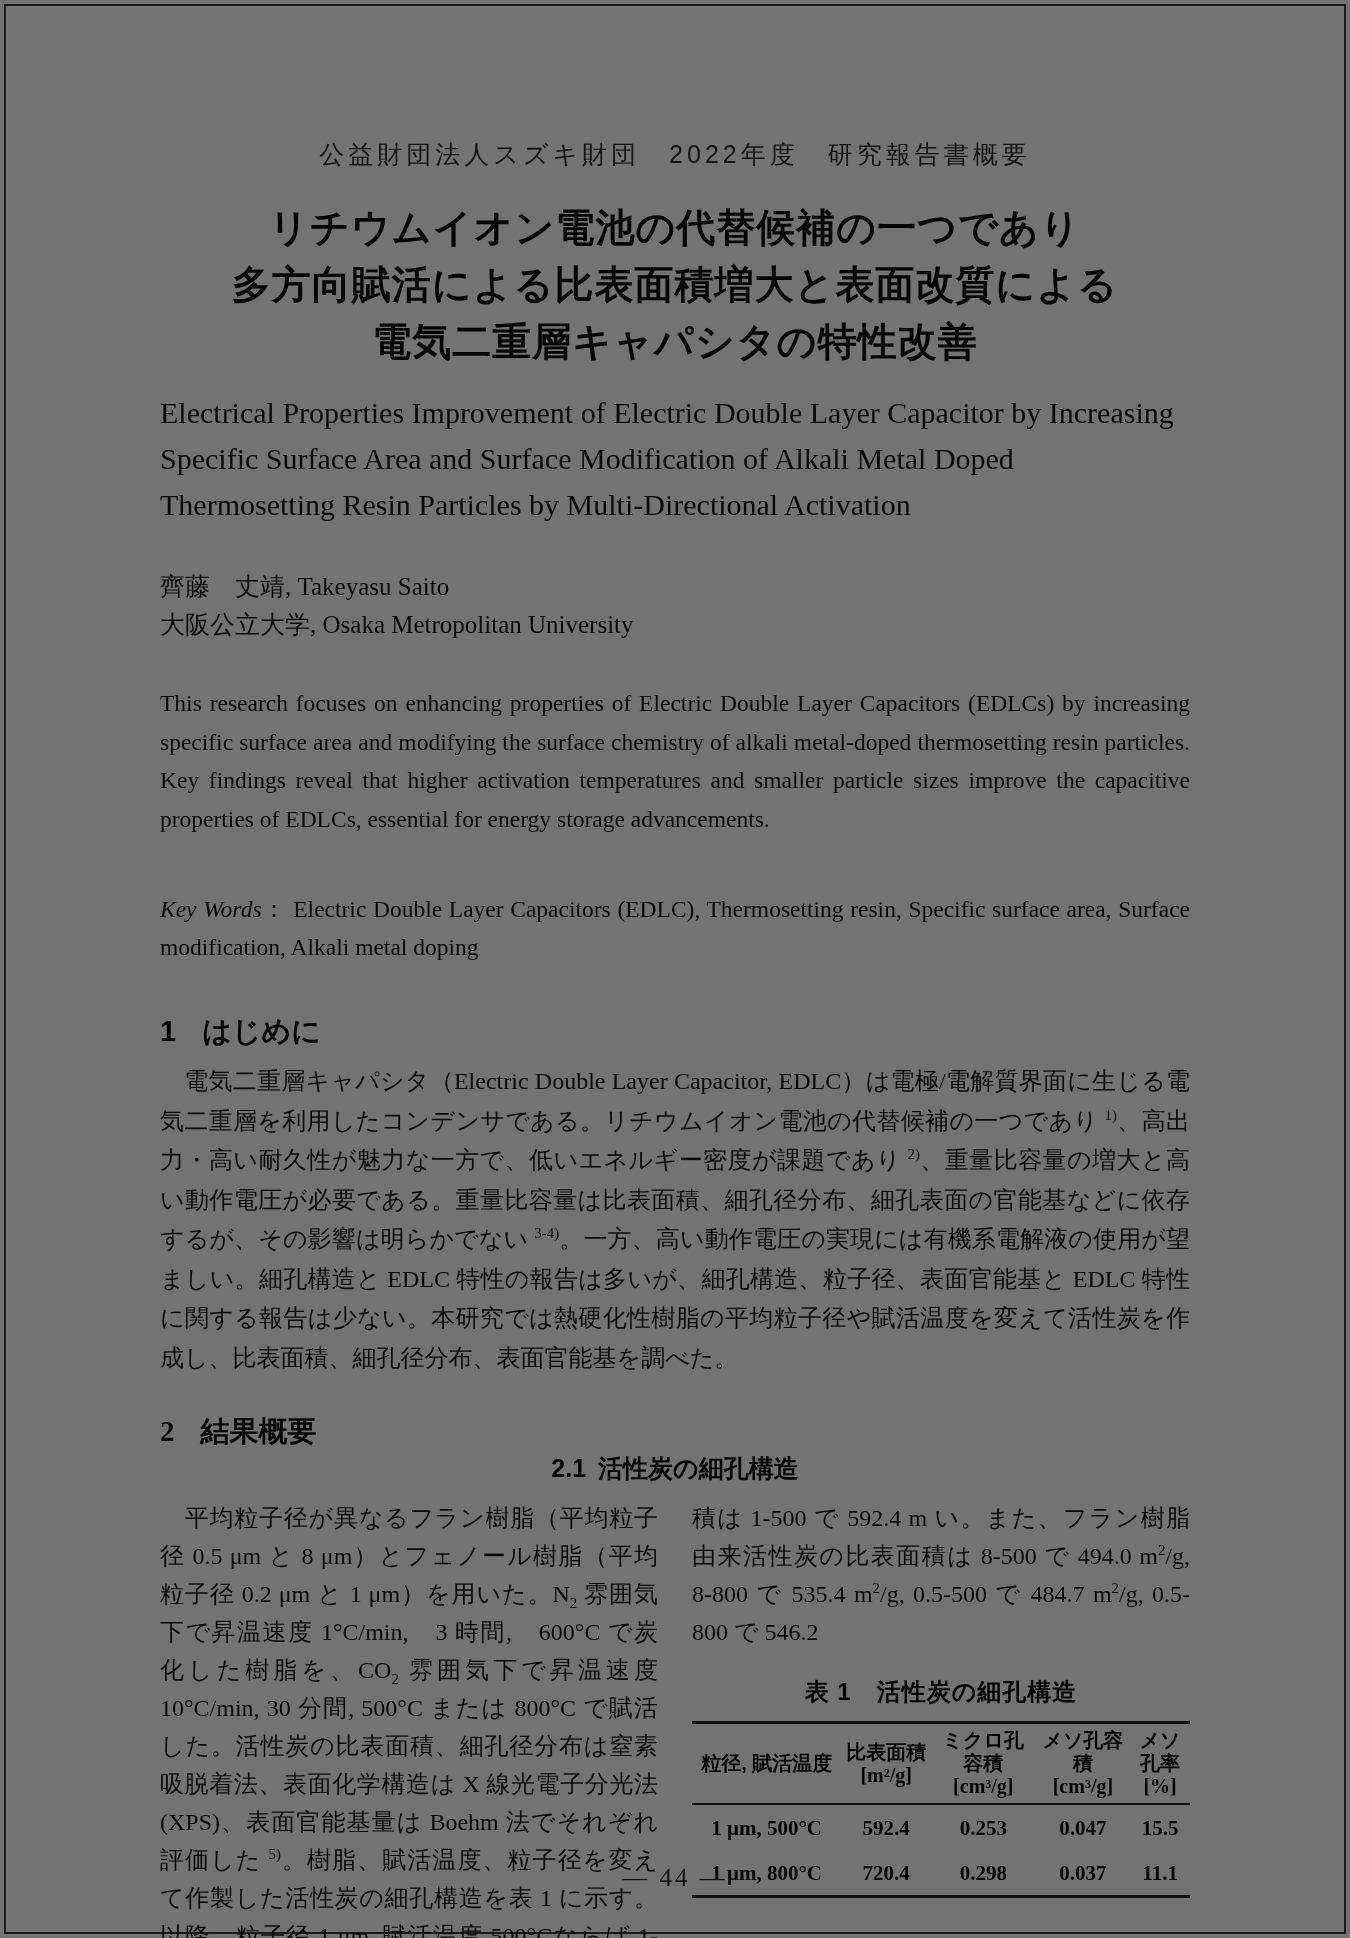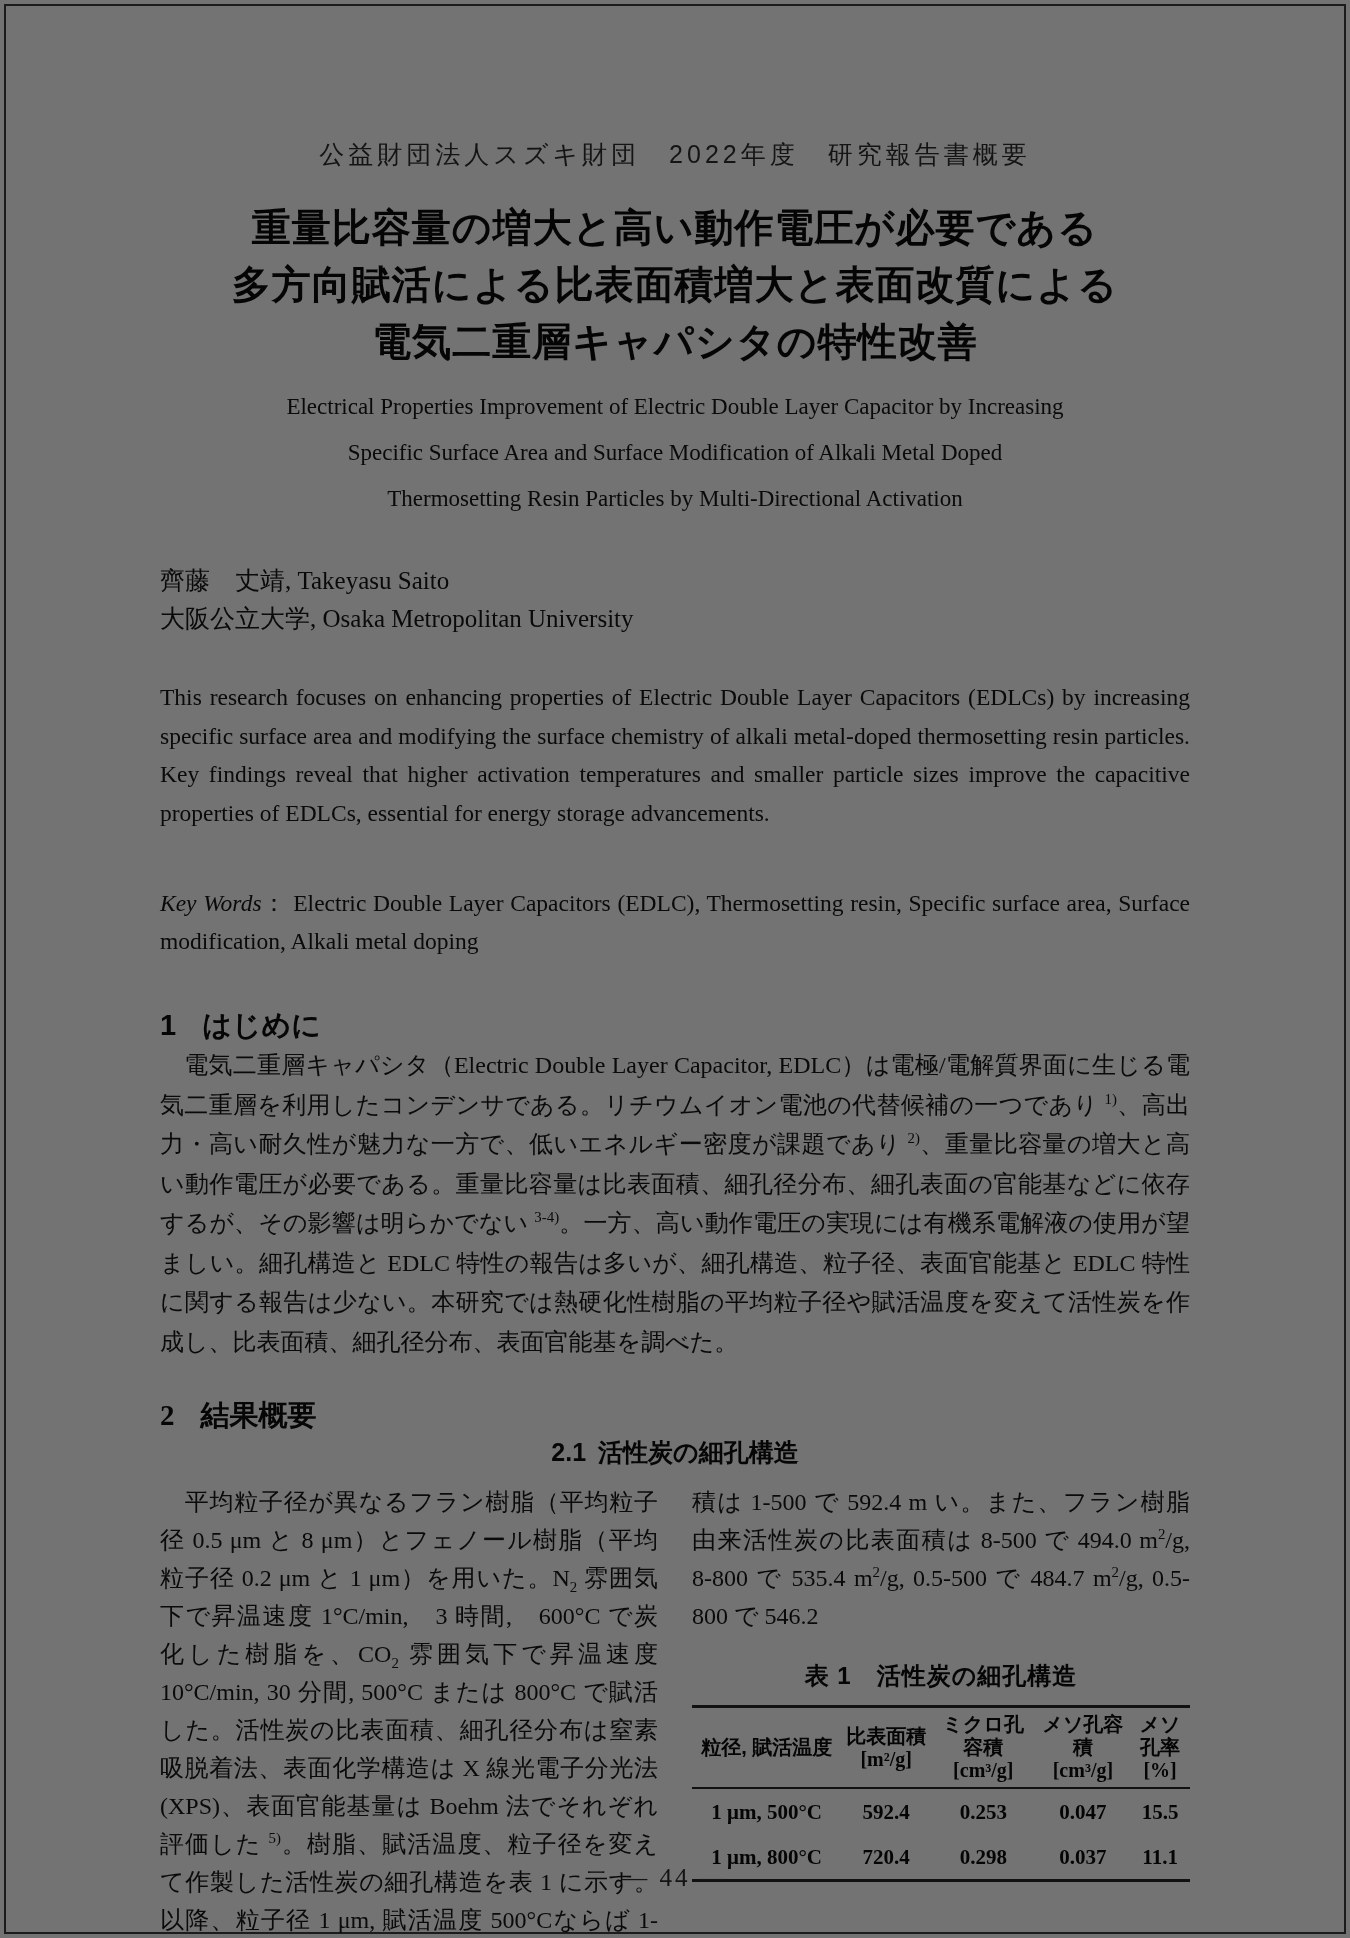--- a/index.html
+++ b/index.html
@@ -39,23 +39,22 @@
     margin-top: 28px;
     text-align: center;
     font-family: "Liberation Sans", "DejaVu Sans", sans-serif;
     font-weight: bold;
     font-size: 39px;
     line-height: 57px;
     letter-spacing: 1px;
     color: #050505;
   }
   .title-en {
-    margin-top: 14px;
-    text-align: center;
-    font-size: 23px;
+    margin-top: 20px;
+    font-size: 30px;
     line-height: 46px;
     color: #0a0a0a;
   }
 
   .authors {
     margin-top: 40px;
     font-size: 25px;
     line-height: 38px;
     color: #0a0a0a;
   }
@@ -83,20 +82,21 @@
   .sec-heading {
     margin-top: 46px;
     font-family: "Liberation Sans", "DejaVu Sans", sans-serif;
     font-weight: bold;
     font-size: 29px;
     color: #060606;
   }
   .sec-heading .sec-num { margin-right: 26px; }
 
   .sec-body {
+    margin-top: 10px;
     font-size: 24px;
     line-height: 39.5px;
     text-align: justify;
     color: #0a0a0a;
   }
 
   .sec-heading-2 {
     margin-top: 34px;
     font-family: Liberation Serif, serif;
   }
@@ -196,21 +196,21 @@
 </head>
 <body>
 
 <div class="page">
   <div class="frame"></div>
   <div class="content">
 
     <div class="doc-header">公益財団法人スズキ財団　2022年度　研究報告書概要</div>
 
     <div class="title-ja">
-      <div>重量比容量の増大と高い動作電圧が必要である</div>
+      <div>リチウムイオン電池の代替候補の一つであり</div>
       <div>多方向賦活による比表面積増大と表面改質による</div>
       <div>電気二重層キャパシタの特性改善</div>
     </div>
 
     <div class="title-en">
       <div>Electrical Properties Improvement of Electric Double Layer Capacitor by Increasing</div>
       <div>Specific Surface Area and Surface Modification of Alkali Metal Doped</div>
       <div>Thermosetting Resin Particles by Multi-Directional Activation</div>
     </div>
 

